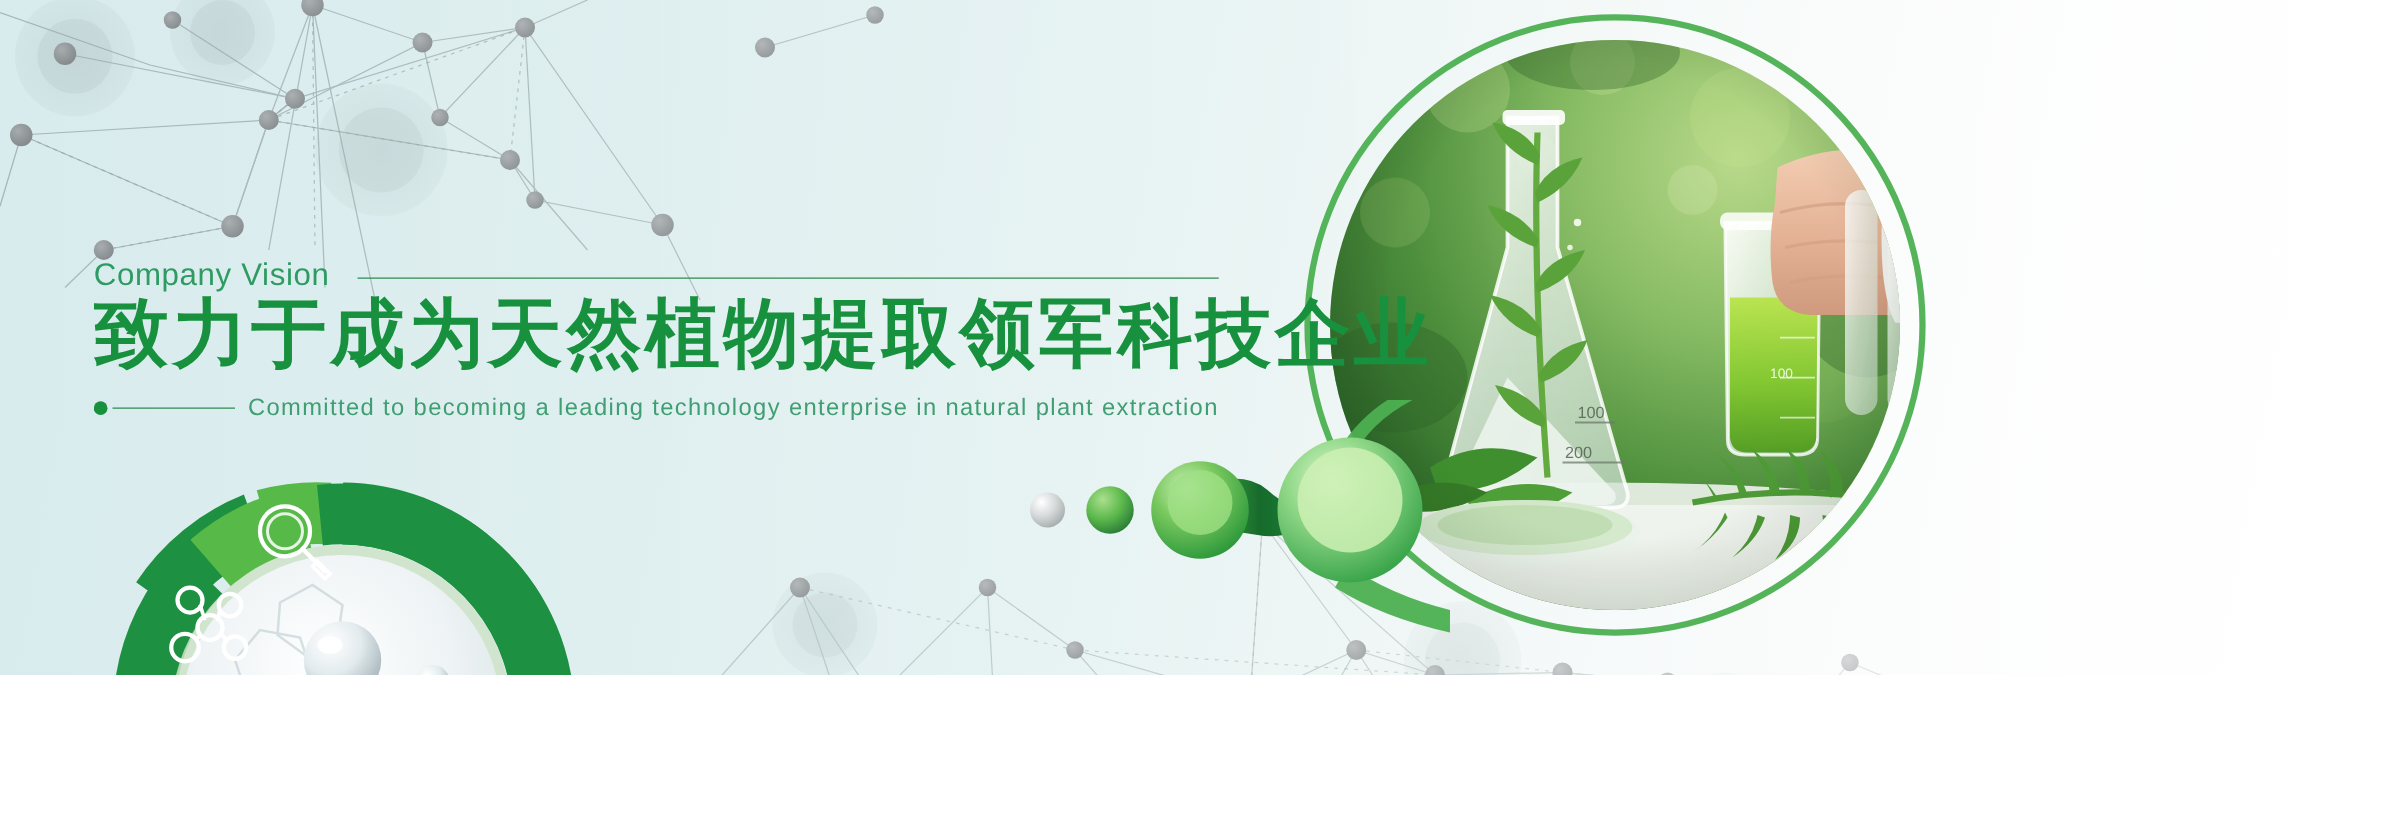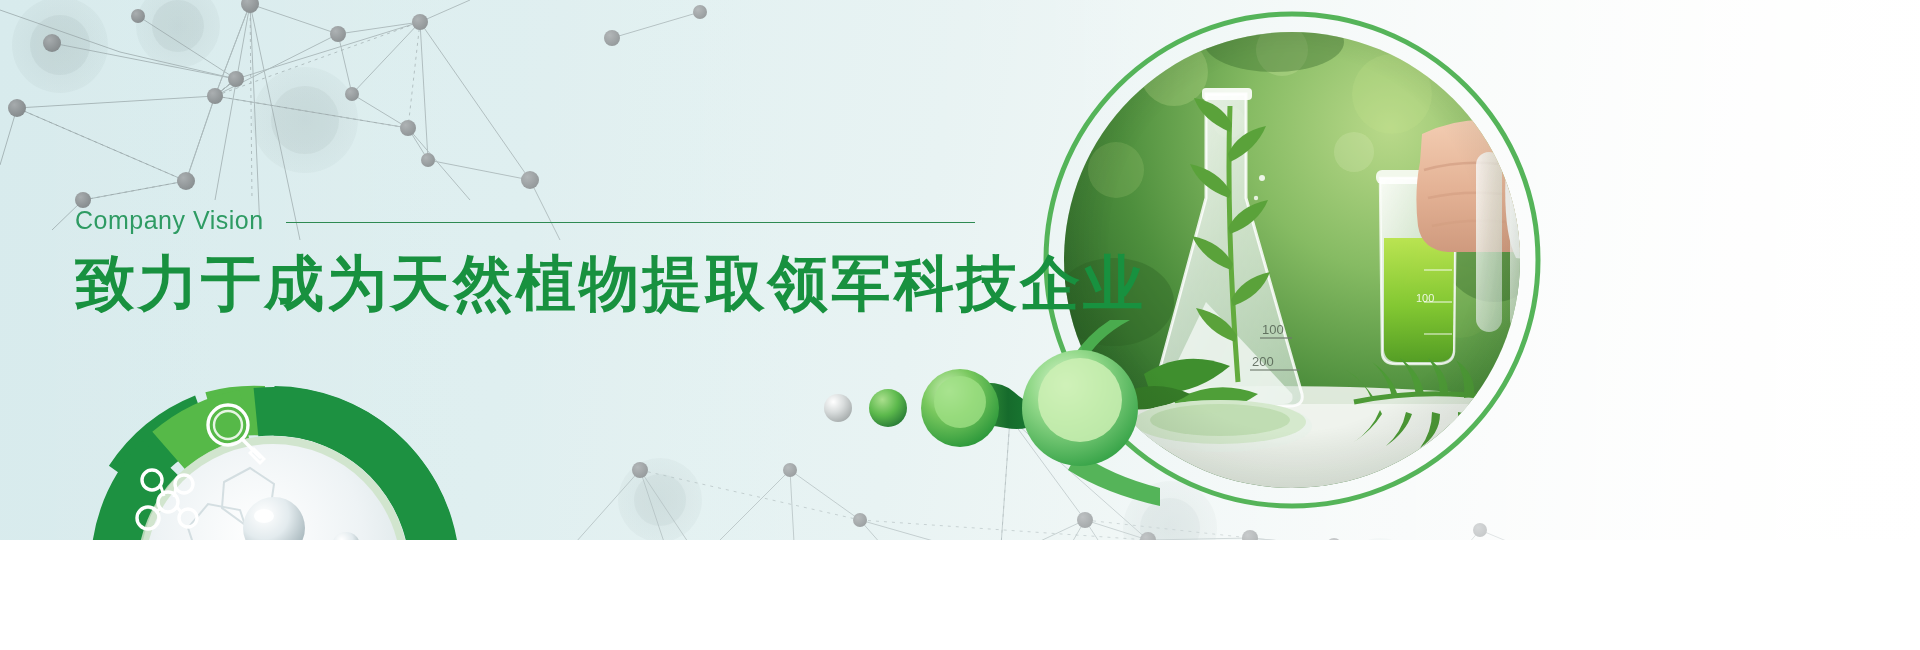--- a/index.html
+++ b/index.html
@@ -25,21 +25,21 @@
   #eyebrow{
     font-size:25px;letter-spacing:.5px;color:#2e9b63;
     font-family:"Liberation Sans","DejaVu Sans",sans-serif;
     white-space:nowrap;font-weight:400;
   }
   #eyebrow-rule{
     flex:1;height:0;border-top:1.6px solid #2e8a52;margin-left:22px;margin-top:4px;
   }
 
   #headline{
-    margin-top:16px;
+    margin-top:0;
     font-family:"DejaVu Sans","Liberation Sans",sans-serif;
     font-size:60px;line-height:1.08;font-weight:700;
     color:#18913f;letter-spacing:3px;white-space:nowrap;
   }
 
   #sub-row{display:flex;align-items:center;margin-top:16px;height:22px;}
   #sub-dot{
     width:11px;height:11px;border-radius:50%;background:#18913f;flex:0 0 auto;
   }
   #sub-rule{width:220px;height:0;border-top:1.4px solid #2e8a52;margin:0 10px 0 4px;}
@@ -485,16 +485,21 @@
 
   <div id="text-block">
 
     <div id="eyebrow-row">
       <span id="eyebrow">Company Vision</span>
       <span id="eyebrow-rule"></span>
     </div>
 
     <div id="headline">致力于成为天然植物提取领军科技企业</div>
 
+    <div id="sub-row">
+      <span id="sub-dot"></span>
+      <span id="sub-rule"></span>
+      <span id="subtitle">Committed to becoming a leading technology enterprise in natural plant extraction</span>
+    </div>
 
   </div>
 
 </div>
 
 </body></html>

